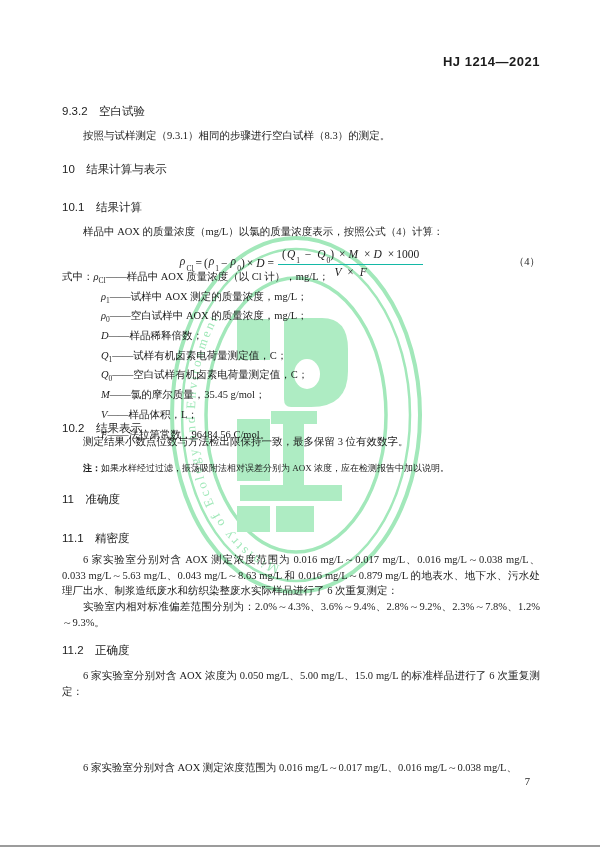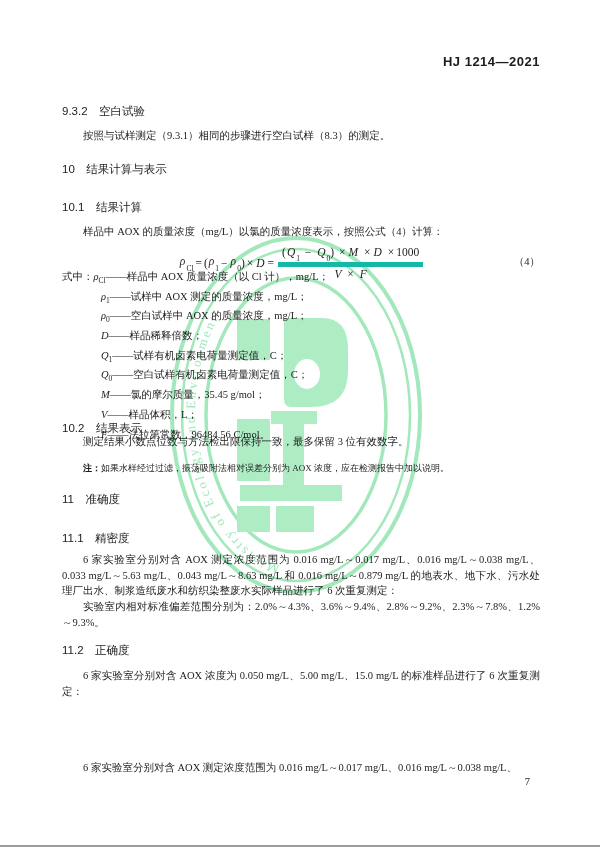--- a/index.html
+++ b/index.html
@@ -38,21 +38,21 @@
   .formula{
     display:flex;align-items:center;justify-content:center;
     height:44px;
     font-family:"Liberation Serif",serif;
     font-size:11.5px;white-space:nowrap;
   }
   .formula .fv{font-style:italic;padding:0 1px;}
   .formula sub{font-size:7.5px;font-style:normal;position:relative;top:2px;}
   .formula .fo{padding:0 2px;}
   .frac{display:inline-flex;flex-direction:column;text-align:center;margin-left:2px;}
-  .frac .num{border-bottom:5px solid #14b8a6;padding:0 4px 1px 4px;}
+  .frac .num{border-bottom:1px solid #14b8a6;padding:0 4px 1px 4px;}
   .frac .den{padding-top:1px;}
   .eq-no{
     position:absolute;right:0;top:14px;
     font-size:10.5px;
   }
   
   .symlist{font-size:10.5px;line-height:15.6px;}
   .symrow{white-space:nowrap;padding-left:39px;}
   .symrow.first{padding-left:0;}
   .symrow .sym i{font-style:italic;font-family:"Liberation Serif",serif;}

